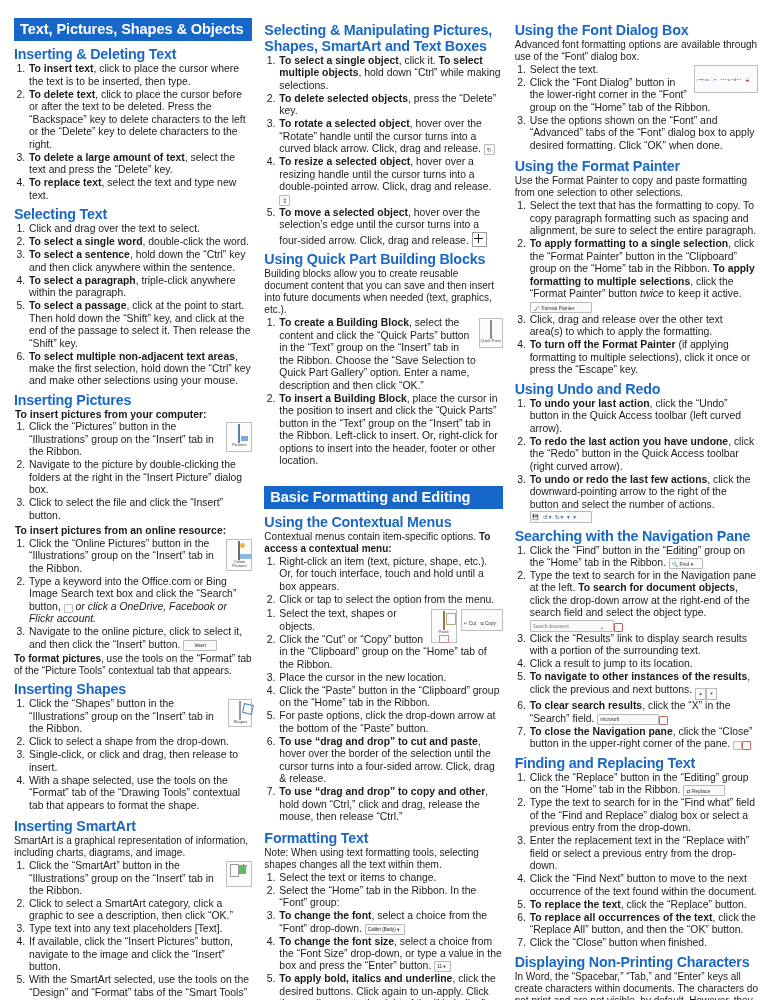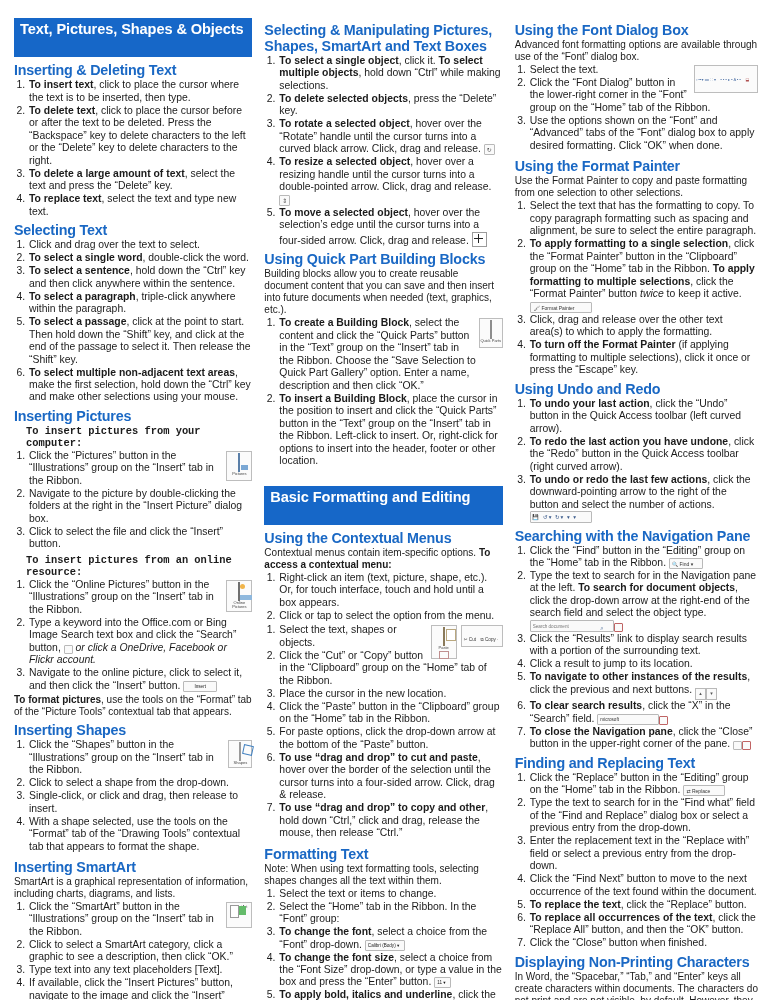--- a/index.html
+++ b/index.html
@@ -12,21 +12,21 @@
   .page{position:relative;width:772px;height:1000px;overflow:hidden;padding:0;box-sizing:border-box;}
   .cols{display:flex;gap:0;padding:18px 8px 0 8px;box-sizing:border-box;}
   .col{width:253px;box-sizing:border-box;padding:0 6px;}
   .col.c1{width:253px;}
   .col.c2{width:253px;}
   .col.c3{width:258px;}
 
   .banner{
     background:#1667c8;color:#ffffff;font-weight:bold;font-size:14.6px;
     letter-spacing:-0.1px;
-    padding:3px 6px 20px 6px;margin:0 0 5px 0;line-height:1.12;
+    padding:3px 6px 4px 6px;margin:0 0 5px 0;line-height:1.12;
     display:block;
   }
   .banner.second{margin-top:16px;}
 
   h2.sect{
     color:#1a68c4;font-size:14.3px;font-weight:bold;margin:4px 0 1px 0;
     line-height:1.12;letter-spacing:-0.2px;
   }
 
   p.body{
@@ -35,21 +35,21 @@
 
   ol.list{
     margin:0 0 2px 0;padding:0 0 0 14px;font-size:10.4px;line-height:1.2;
   }
   ol.list > li{
     margin:0 0 0.5px 0;padding-left:1px;
   }
   b, strong{font-weight:bold;}
   i, em{font-style:italic;}
 
-  .sub{font-size:10.4px;line-height:1.2;font-weight:bold;margin:1px 0 0 12px;font-family:Liberation Mono, monospace;}
+  .sub{font-size:10.4px;line-height:1.2;font-weight:bold;margin:1px 0 0 1px;}
 
   
   .chip{
     display:inline-block;vertical-align:-3px;border:1px solid #b9b9b9;background:#fafafa;
     border-radius:1px;box-sizing:border-box;overflow:hidden;
   }
   .chip.tiny{width:9px;height:9px;}
 
   
   .fl{float:right;margin:1px 0 1px 4px;}
@@ -187,21 +187,21 @@
         </span>
         <ol class="list">
           <li>Click the “Shapes” button in the “Illustrations” group on the “Insert” tab in the Ribbon.</li>
           <li>Click to select a shape from the drop-down.</li>
           <li>Single-click, or click and drag, then release to insert.</li>
           <li>With a shape selected, use the tools on the “Format” tab of the “Drawing Tools” contextual tab that appears to format the shape.</li>
         </ol>
       </div>
 
       <h2 class="sect">Inserting SmartArt</h2>
-      <p class="body">SmartArt is a graphical representation of information, including charts, diagrams, and lists.</p>
+      <p class="body">SmartArt is a graphical representation of information, including charts, diagrams, and image.</p>
       <div class="clearfix">
         <span class="ribbonbox smartbtn fl">
           <span class="sq"></span>
           <span class="lbl">SmartArt</span>
         </span>
         <ol class="list">
           <li>Click the “SmartArt” button in the “Illustrations” group on the “Insert” tab in the Ribbon.</li>
           <li>Click to select a SmartArt category, click a graphic to see a description, then click “OK.”</li>
           <li>Type text into any text placeholders [Text].</li>
           <li><span>If available, click the “Insert Pictures” button, navigate to the image and click the “Insert” button.</span></li>

